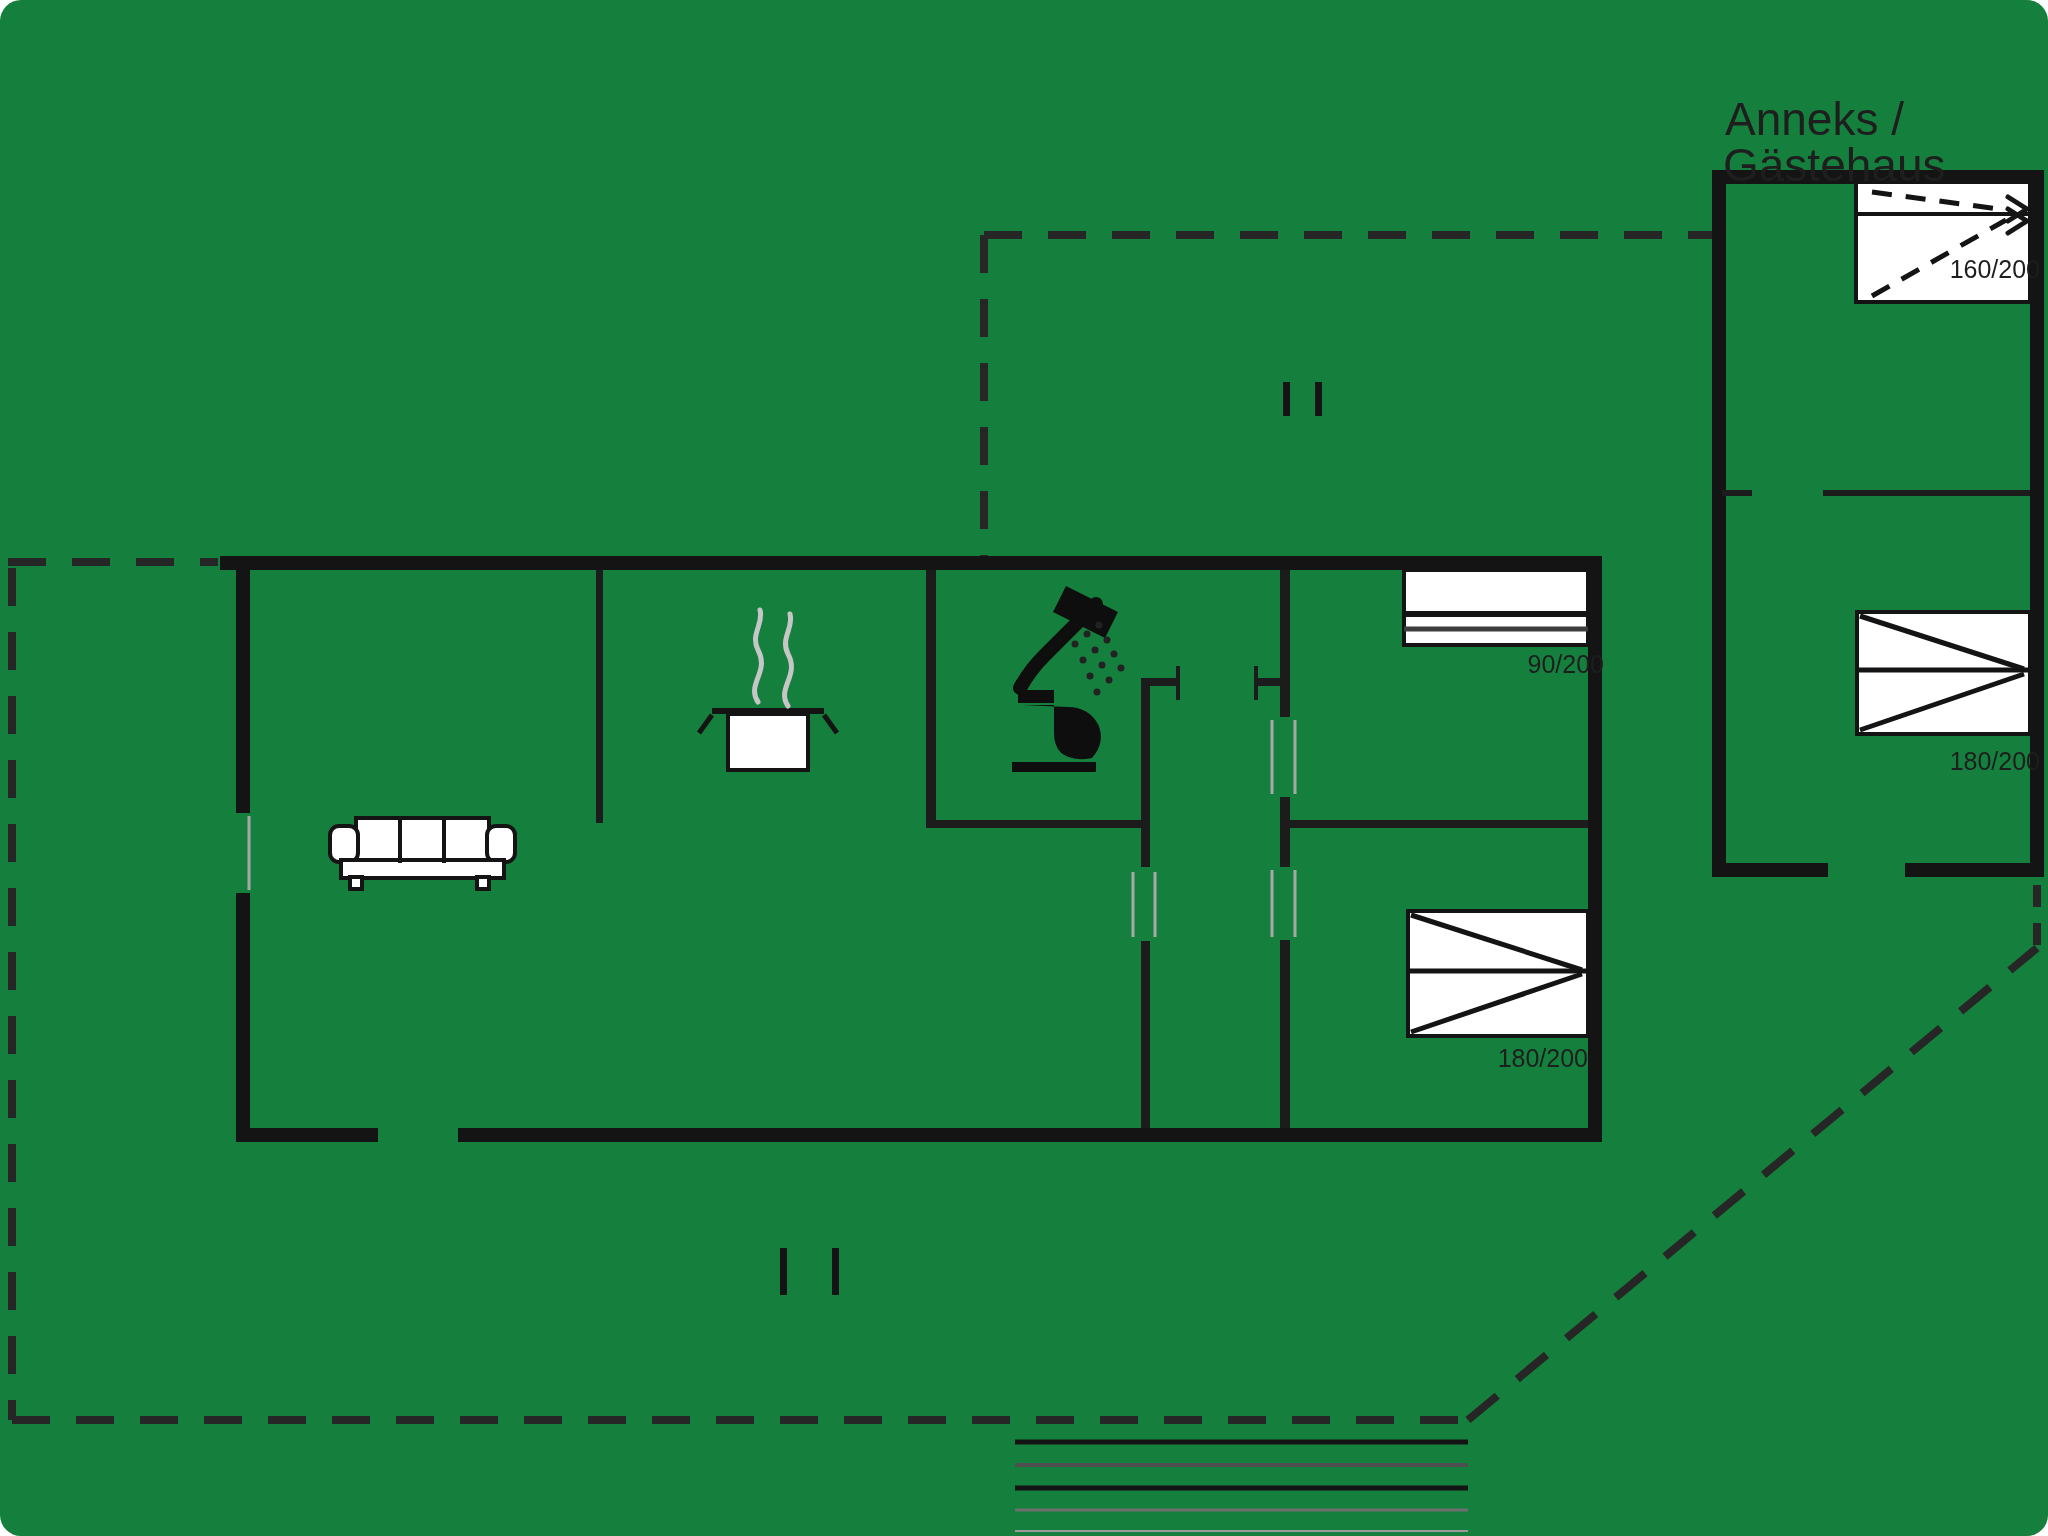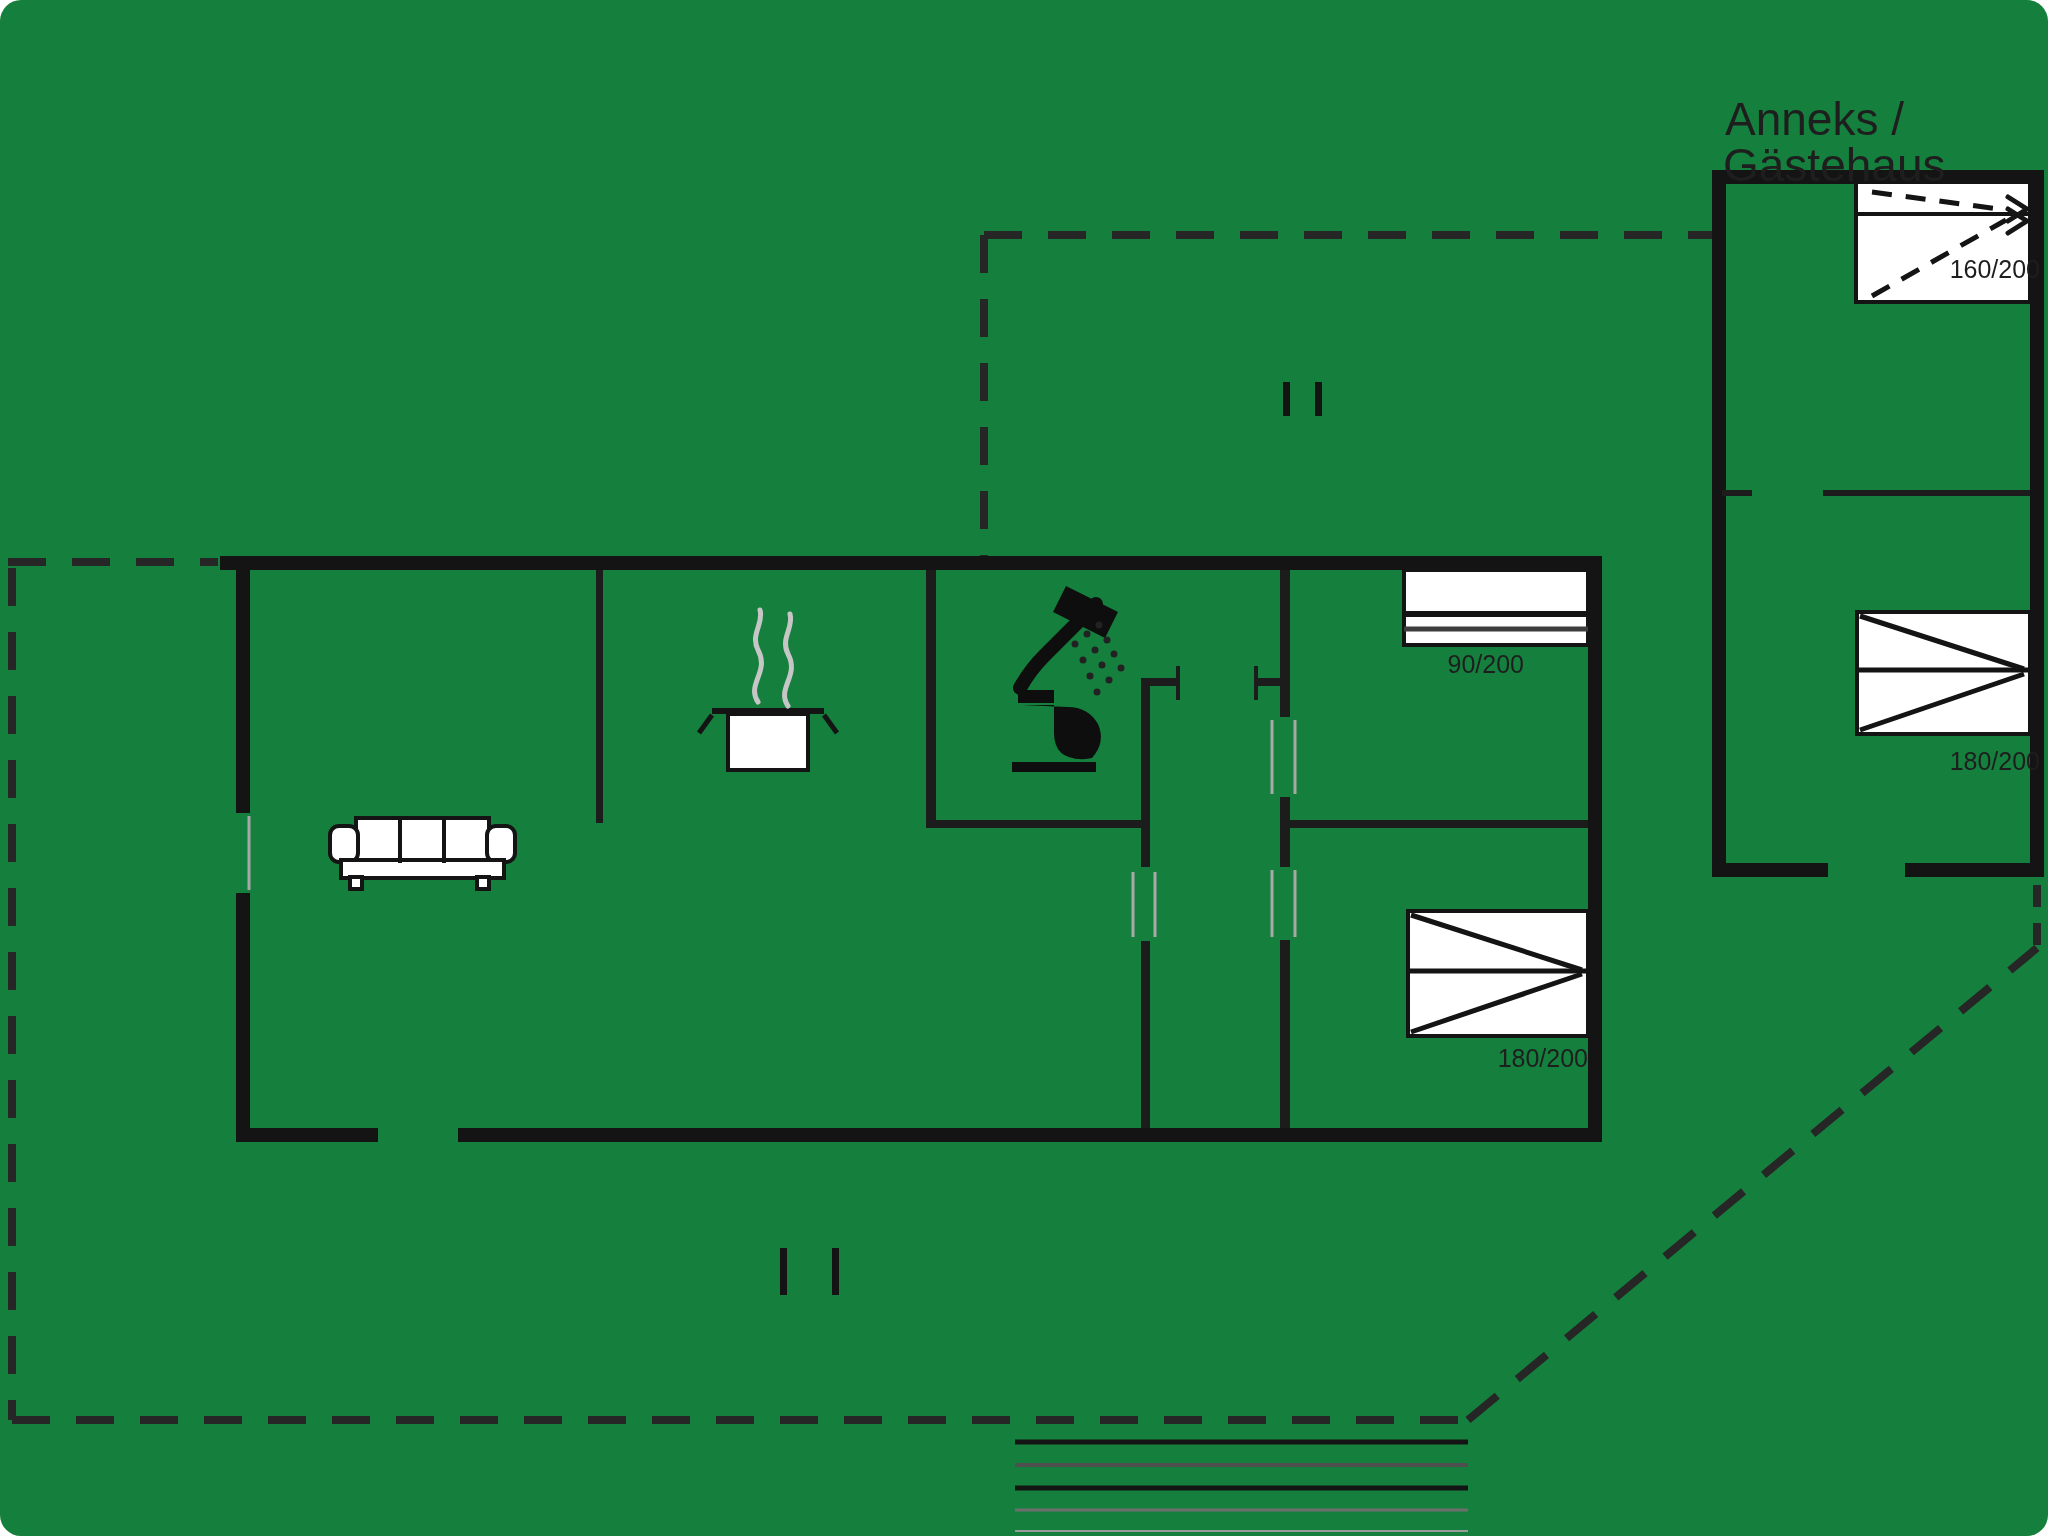--- a/index.html
+++ b/index.html
@@ -6,21 +6,21 @@
   #canvas{position:relative;width:2048px;height:1536px;background:#15803d;overflow:hidden;
           font-family:"Liberation Sans", sans-serif;border-radius:21px;}
   #plan-svg{position:absolute;left:0;top:0;width:2048px;height:1536px;}
   .lbl{position:absolute;color:#1e1e1e;white-space:nowrap;line-height:1.1;}
   .title{font-size:46px;}
   .t1{left:1725px;top:94px;}
   .t2{left:1723px;top:140px;}
   .num{font-size:25px;width:152px;text-align:right;}
   .l160{left:1888px;top:256px;}
   .l180a{left:1888px;top:748px;}
-  .l90{left:1372px;top:651px;}
+  .l90{left:1452px;top:651px;}
   .l180b{left:1436px;top:1045px;}
 </style>
 </head>
 <body>
 
 <div id="canvas">
   <svg id="plan-svg" viewBox="0 0 2048 1536" xmlns="http://www.w3.org/2000/svg">
       <rect x="1856" y="180" width="174" height="122" rx="0" fill="#ffffff" stroke="#141414" stroke-width="4"></rect>
       <rect x="1857" y="612" width="173" height="122" rx="0" fill="#ffffff" stroke="#141414" stroke-width="4"></rect>
       <rect x="1404" y="570" width="184" height="75" rx="0" fill="#ffffff" stroke="#141414" stroke-width="4"></rect>

